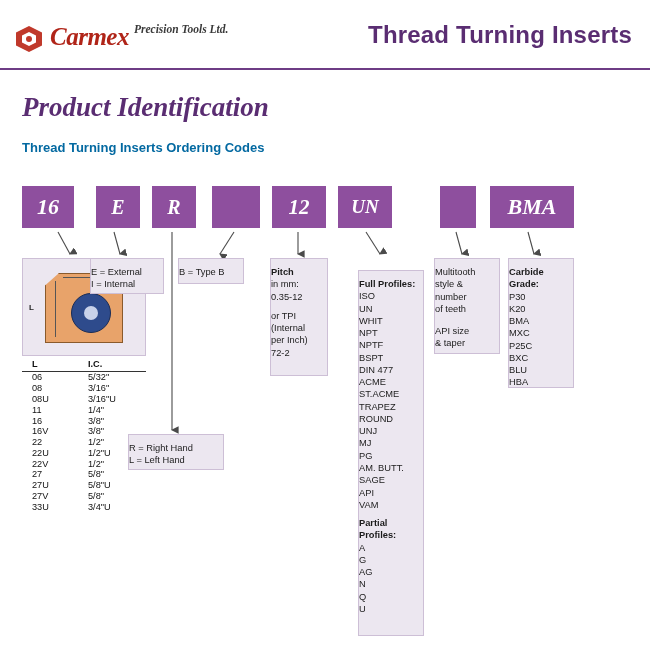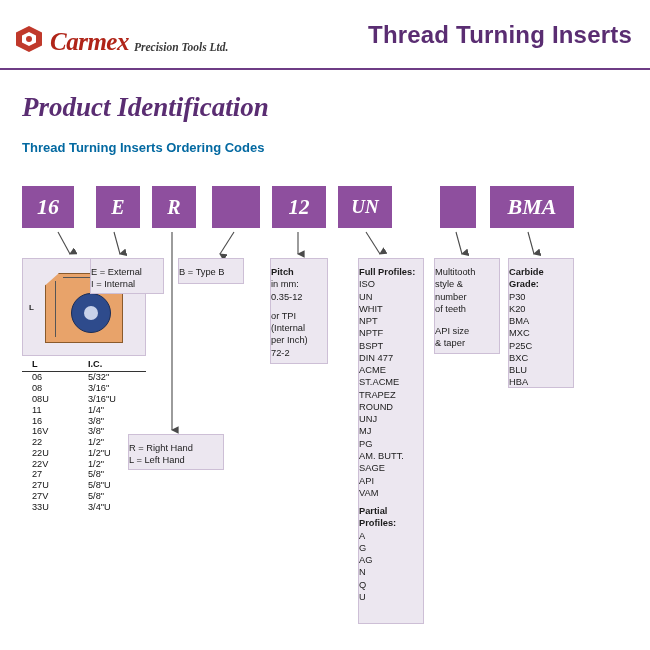--- a/index.html
+++ b/index.html
@@ -22,21 +22,21 @@
     position: absolute;
     left: 0; top: 0;
     width: 650px; height: 70px;
     background: #ffffff;
     border-bottom: 2px solid #6e3c85;
   }
   .logo-block {
     position: absolute;
     left: 14px; top: 24px;
     display: flex;
-    align-items: flex-end;
+    align-items: flex-start;
   }
   .logo-mark {
     width: 30px; height: 30px;
     position: relative;
     margin-right: 6px;
   }
   .logo-mark .hex {
     position: absolute;
     left: 2px; top: 2px;
     width: 26px; height: 26px;
@@ -217,22 +217,22 @@
   }
   .size-table th.c-l { padding-left: 10px; width: 48px; }
   .size-table th.c-ic { padding-left: 18px; }
   .size-table td { padding: 0.4px 0; font-size: 9.2px; }
   .size-table td.c-l { padding-left: 10px; }
   .size-table td.c-ic { padding-left: 18px; }
 
   .panel-ext  { left: 90px;  top: 258px; width: 74px; height: 36px; }
   .panel-hand { left: 128px; top: 434px; width: 96px; height: 36px; }
   .panel-type { left: 178px; top: 258px; width: 66px; height: 26px; }
-  .panel-pitch{ left: 270px; top: 258px; width: 58px; height: 106px; }
-  .panel-prof { left: 358px; top: 258px; width: 66px; height: 366px; }
+  .panel-pitch{ left: 270px; top: 258px; width: 58px; height: 118px; }
+  .panel-prof { left: 358px; top: 270px; width: 66px; height: 366px; }
   .panel-multi{ left: 434px; top: 258px; width: 66px; height: 96px; }
   .panel-grade{ left: 508px; top: 258px; width: 66px; height: 130px; }
 
   
   .arrow { position: absolute; }
 
   .footer-rule {
     position: absolute;
     left: 0; bottom: 0;
     width: 650px; height: 6px;

